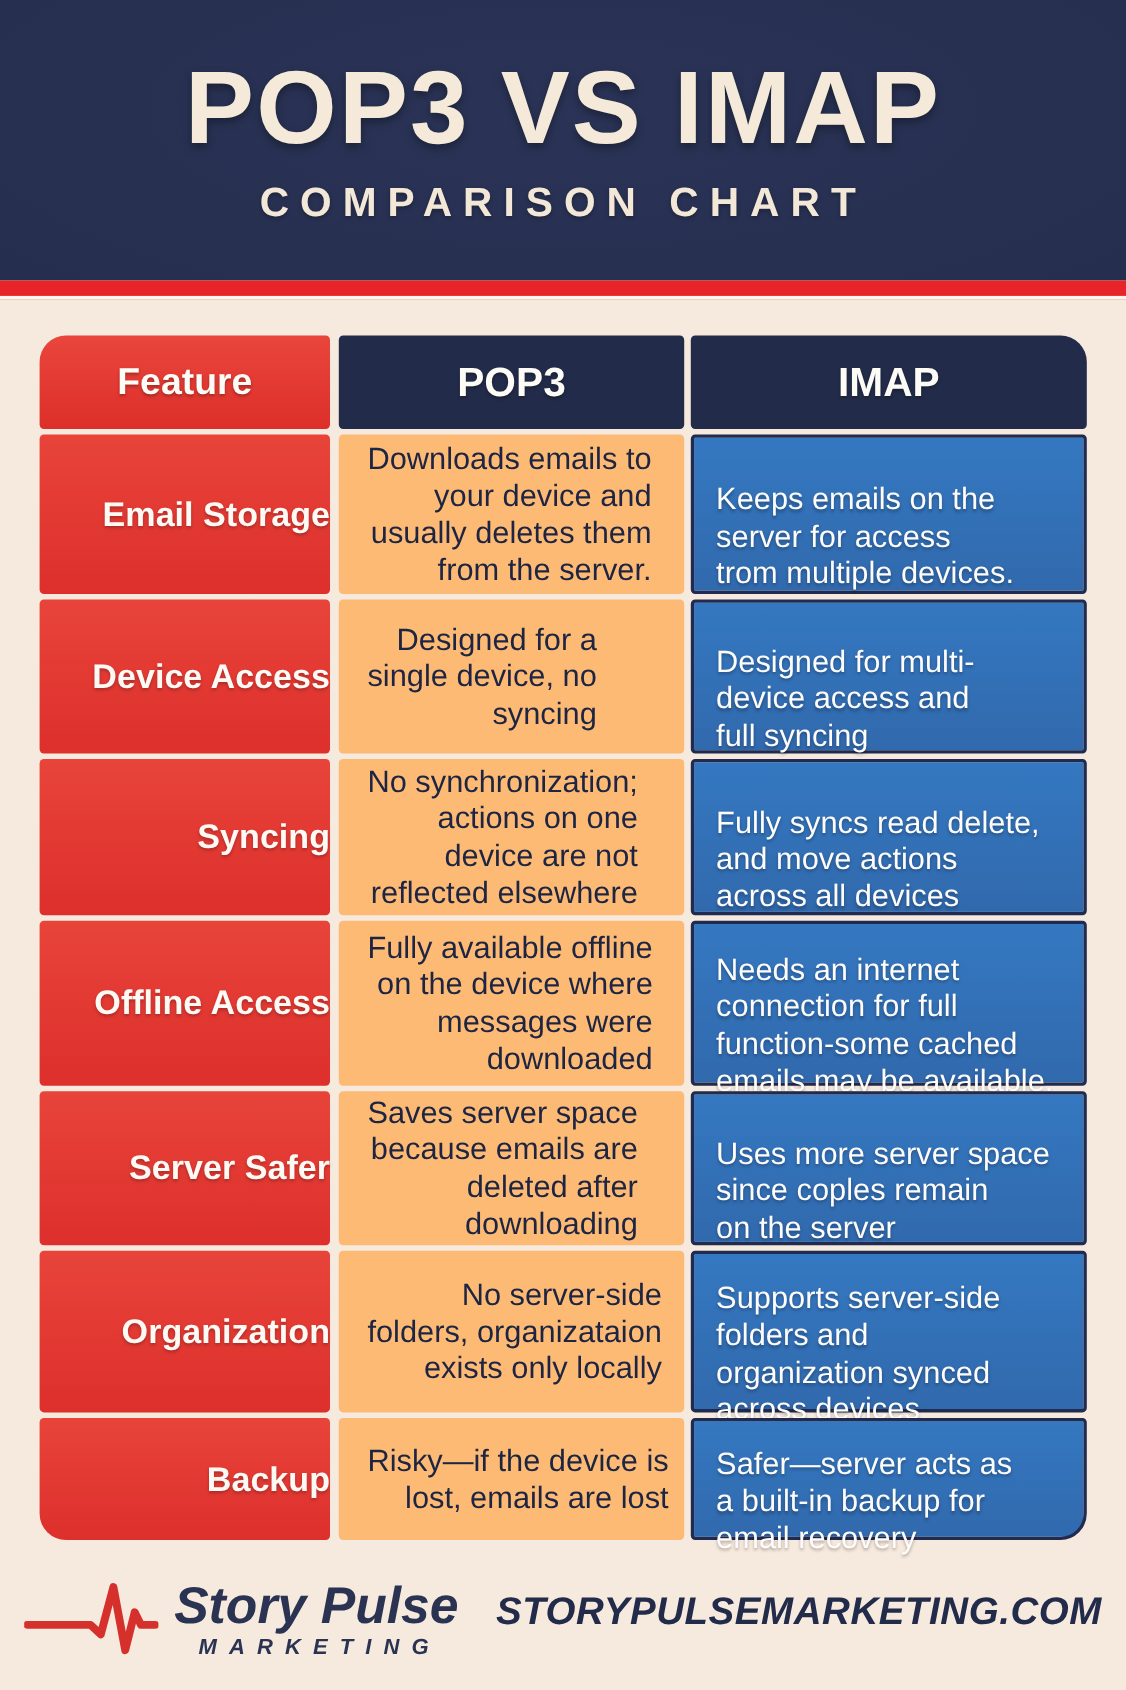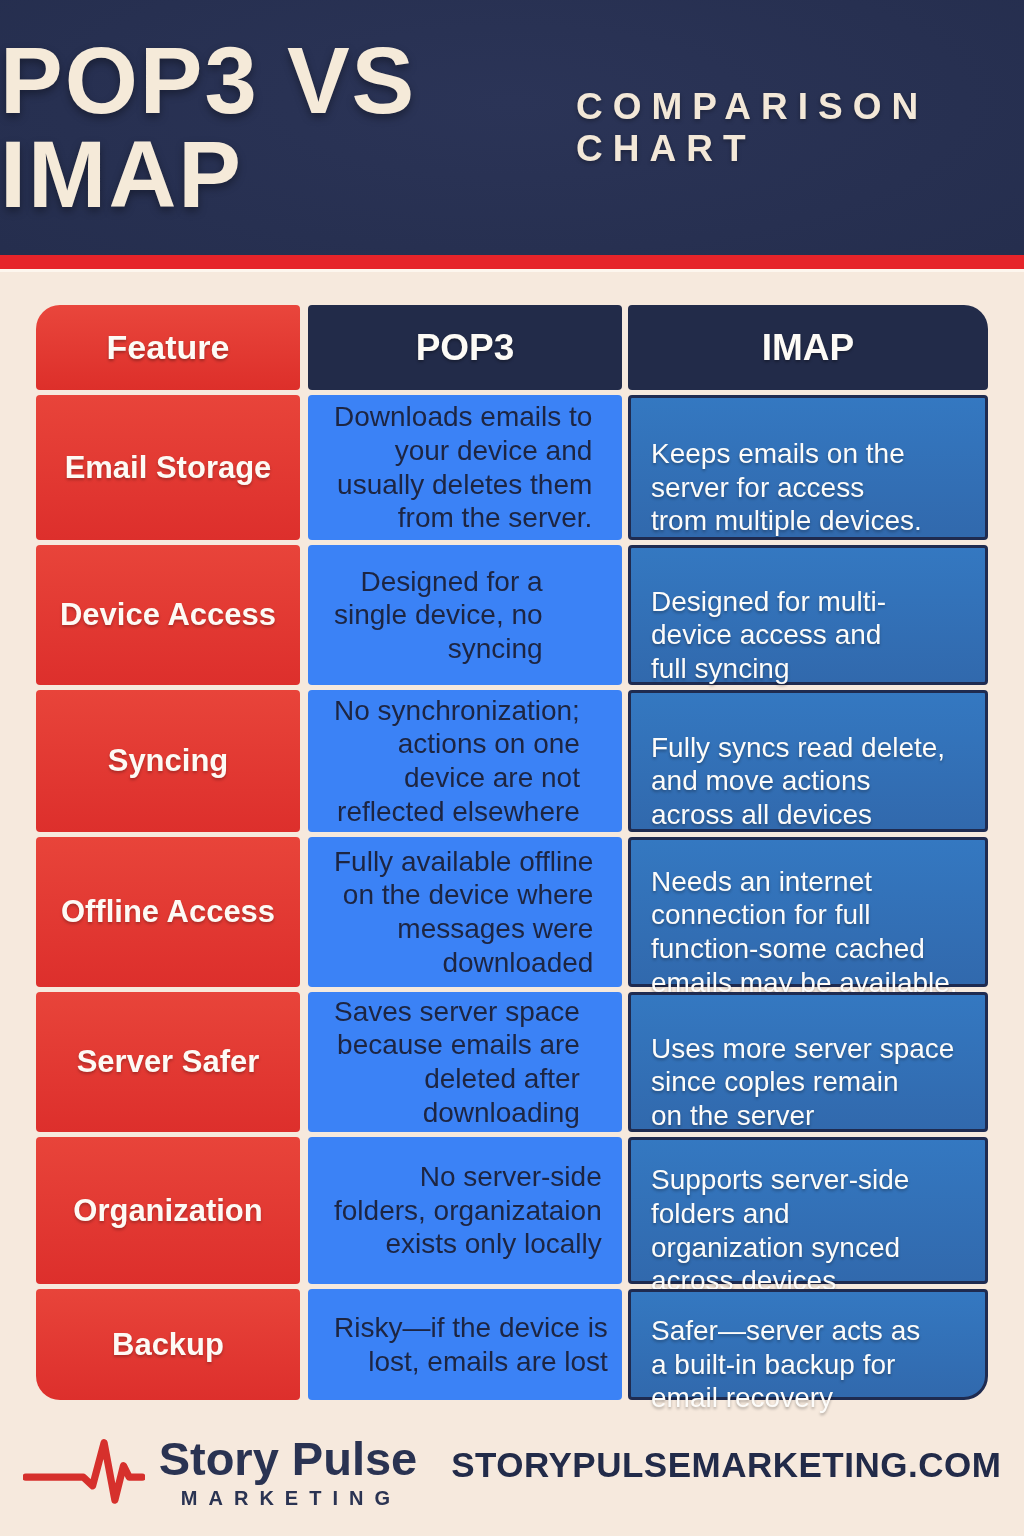--- a/index.html
+++ b/index.html
@@ -8,21 +8,21 @@
     font-family:"Liberation Sans", sans-serif;
     background:#f6e9dd;
     position:relative;
     overflow:hidden;
   }
 
   
   .hero {
     height:255px;
     background:radial-gradient(ellipse 120% 160% at 50% 40%, #2b3457 0%, #252e4e 55%, #1e2640 100%);
-    display:flex; flex-direction:row; align-items:center; justify-content:center;
+    display:flex; flex-direction:column; align-items:center; justify-content:center;
     gap:18px;
   }
   .hero-title {
     color:#f5ead9;
     font-size:94px;
     font-weight:bold;
     letter-spacing:2px;
     line-height:1;
     text-shadow:0 4px 8px rgba(0,0,0,.35);
   }
@@ -71,29 +71,29 @@
   .trow-head .cell-imap { border-top-right-radius:24px; }
   .col-head-label {
     color:#fdfbf6; font-weight:bold; font-size:37px;
     text-shadow:0 2px 3px rgba(0,0,0,.3);
   }
   .trow-head .cell-feature .col-head-label { font-size:34px; }
 
   
   .feature-cell {
     background:linear-gradient(180deg,#e8443a,#dd2f2c);
-    justify-content:center;
+    justify-content:flex-end;
   }
   .feature-label {
     color:#fdfaf5; font-weight:bold; font-size:31px;
     text-shadow:0 2px 3px rgba(0,0,0,.25);
     text-align:center;
   }
   .pop3-cell {
-    background:#3b82f6;
+    background:#fdba74;
     padding-left:26px; padding-right:8px;
   }
   .pop3-text {
     color:#1d2542; font-size:28px; line-height:1.2;
     white-space:pre-line;
   }
   .imap-cell {
     background:linear-gradient(180deg,#3478c1,#3169ad);
     border:3px solid #1f2b50;
     padding-left:20px; padding-right:6px;
@@ -116,20 +116,21 @@
   .rh5 .cell-feature,.rh5 .cell-pop3,.rh5 .cell-imap { height:140px; }
   .rh6 .cell-feature,.rh6 .cell-pop3,.rh6 .cell-imap { height:147px; }
   .rh7 .cell-feature,.rh7 .cell-pop3,.rh7 .cell-imap { height:111px; }
 
   
   .footer {
     position:absolute;
     left:0; top:1408px; width:1024px; height:128px;
     display:flex; align-items:center; justify-content:center;
     gap:34px;
+    font-style:italic;
   }
   .brand-lockup { display:flex; align-items:center; gap:14px; }
   .pulse-svg { width:122px; height:84px; margin-top:-4px; }
   .brand-text { display:flex; flex-direction:column; align-items:center; }
   .brand-name {
     color:#2a3352; font-weight:bold; font-size:47px; letter-spacing:0px;
     line-height:1.05;
   }
   .brand-sub {
     color:#2a3352; font-weight:bold; font-size:20px; letter-spacing:11px;

